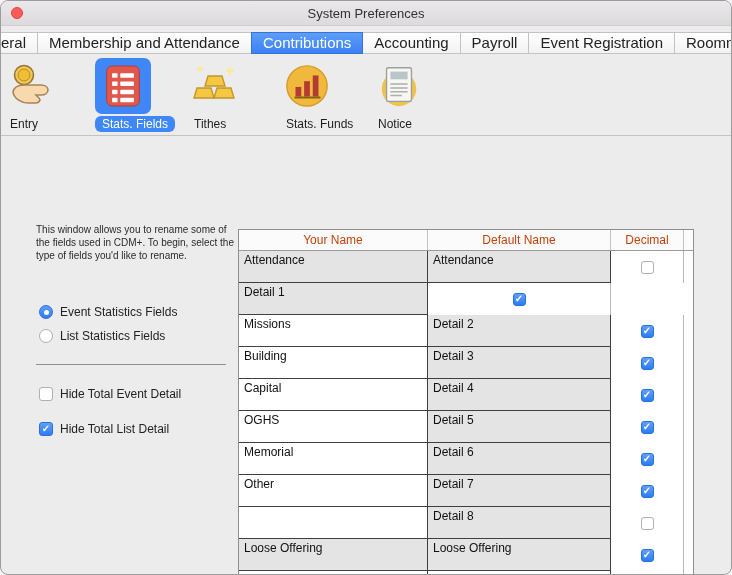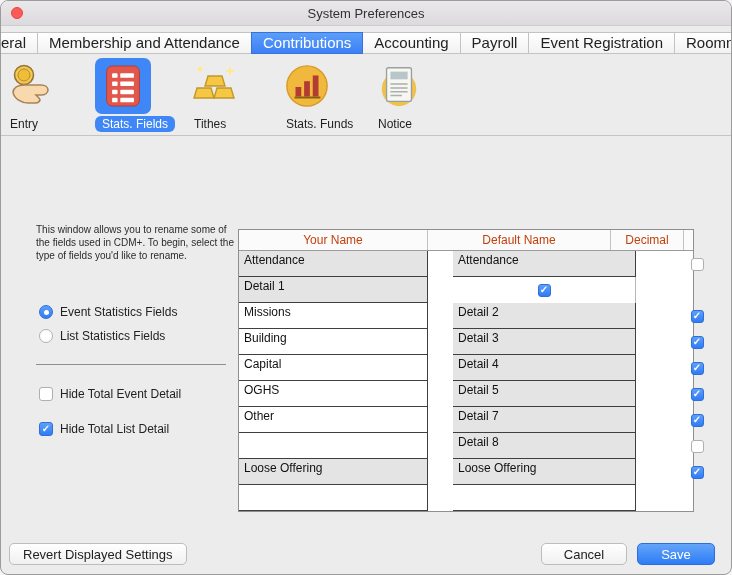--- a/index.html
+++ b/index.html
@@ -39,21 +39,21 @@
   .check-group{position:absolute;left:38px;top:247px;display:flex;flex-direction:column;gap:19px;}
   .cb{width:14px;height:14px;border-radius:3px;background:#fff;border:1px solid #b0b0b0;box-sizing:border-box;
       display:inline-flex;align-items:center;justify-content:center;flex:0 0 auto;}
   .cb.checked{background:linear-gradient(#5fa0f8,#2f7bf5);border-color:#2c6fdd;}
   .cb.checked::after{content:"\2713";color:#fff;font-size:10px;font-weight:bold;line-height:1;}
   
   .stats-table{position:absolute;left:237px;top:90px;width:456px;border:1px solid #8f8f8f;background:#fff;box-sizing:border-box;}
   .thead{display:grid;grid-template-columns:189px 183px 73px 9px;height:20px;background:#fbfbfb;border-bottom:1px solid #9b9b9b;}
   .th{font-size:12px;color:#c2410c;display:flex;align-items:center;justify-content:center;border-right:1px solid #c2c2c2;overflow:hidden;}
   .th:last-child{border-right:none;}
-  .tr{display:grid;grid-template-columns:189px 183px 73px 9px;height:26px;gap:25px;}
+  .tr{display:grid;grid-template-columns:189px 183px 73px 9px;height:32px;}
   .td{box-sizing:border-box;overflow:hidden;}
   .td-your{background:#fff;border-right:1px solid #3f3f3f;border-bottom:1px solid #3f3f3f;
            font-size:12px;color:#111;padding:0 5px;line-height:18px;white-space:nowrap;}
   .td-your.shaded{background:#e4e4e4;}
   .td-def{background:#e4e4e4;border-right:1px solid #3f3f3f;border-bottom:1px solid #3f3f3f;
           font-size:12px;color:#111;padding:0 5px;line-height:18px;white-space:nowrap;}
   .td-def.blank{background:#fff;}
   .td-dec{display:flex;align-items:center;justify-content:center;border-right:1px solid #b9b9b9;}
   .td-dec .cb{width:13px;height:13px;}
   
@@ -242,20 +242,28 @@
 
   <div class="tr">
     <div class="td td-your">OGHS</div>
     <div class="td td-def">Detail 5</div>
     <div class="td td-dec">
       <span class="cb checked"></span>
     </div>
     <div class="td td-fill"></div>
   </div>
 
+  <div class="tr">
+    <div class="td td-your">Memorial</div>
+    <div class="td td-def">Detail 6</div>
+    <div class="td td-dec">
+      <span class="cb checked"></span>
+    </div>
+    <div class="td td-fill"></div>
+  </div>
 
   <div class="tr">
     <div class="td td-your">Other</div>
     <div class="td td-def">Detail 7</div>
     <div class="td td-dec">
       <span class="cb checked"></span>
     </div>
     <div class="td td-fill"></div>
   </div>
 
@@ -282,19 +290,14 @@
     <div class="td td-def blank"></div>
     <div class="td td-dec">
       
     </div>
     <div class="td td-fill"></div>
   </div>
 </div>
     </div>
   </div>
 
-  <div class="footer">
-    <button class="btn btn-revert">Revert Displayed Settings</button>
-    <button class="btn btn-cancel">Cancel</button>
-    <button class="btn btn-save">Save</button>
-  </div>
 
 </div>
 
 </body></html>

